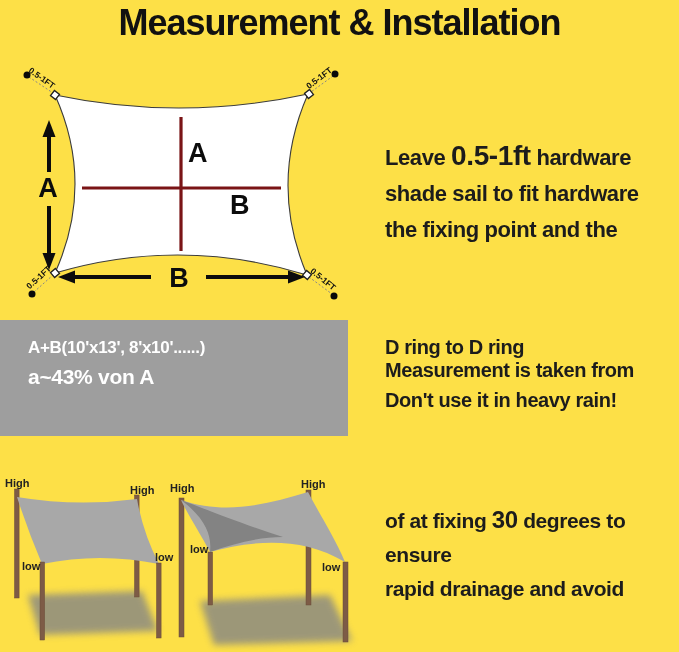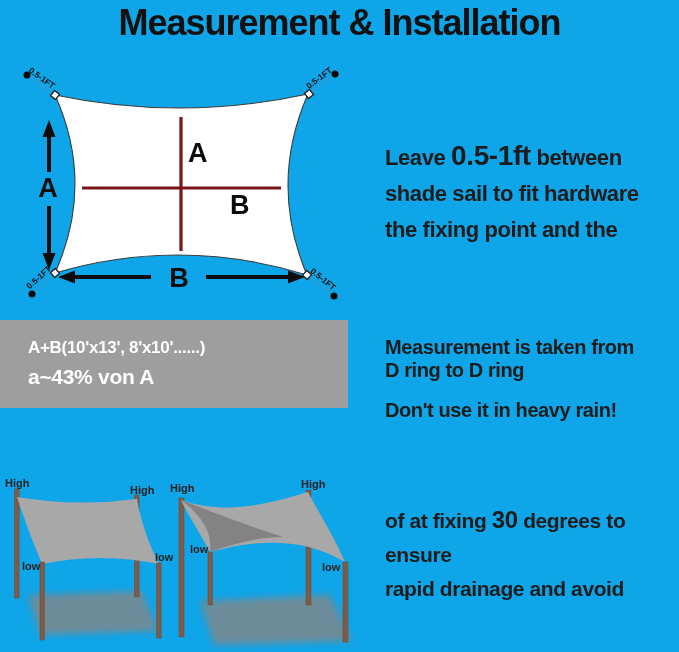--- a/index.html
+++ b/index.html
@@ -1,41 +1,41 @@
 <!DOCTYPE html>
 <html><head>
 <meta charset="utf-8">
 <style>
   html,body{margin:0;padding:0;background:#fff;}
   .page{
-    position:relative;width:679px;height:652px;background:#0ea5e9;overflow:hidden;
+    position:relative;width:679px;height:652px;background:#fde047;overflow:hidden;
     font-family:"Liberation Sans",sans-serif;color:#1c1c1c;text-decoration:underline;
   }
   .page-title{
     position:absolute;top:2px;left:0;width:679px;margin:0;text-align:center;
     font-size:36px;font-weight:800;letter-spacing:-1px;color:#111;
   }
   svg text{font-family:"Liberation Sans",sans-serif;}
   .diagram{position:absolute;left:8px;top:58px;}
   .install{position:absolute;left:0;top:473px;}
   .graybox{
-    position:absolute;left:0;top:320px;width:348px;height:88px;
+    position:absolute;left:0;top:320px;width:348px;height:116px;
     background:#9e9e9e;box-sizing:border-box;padding:15px 0 0 28px;color:#fff;
   }
   .graybox p{margin:0;font-weight:700;letter-spacing:-0.3px;}
   .graybox .g1{font-size:17px;line-height:26px;}
   .graybox .g2{font-size:21px;line-height:31px;}
   .note{position:absolute;left:385px;width:294px;}
   .note p{margin:0;font-weight:700;letter-spacing:-0.4px;}
   .note-hardware{top:138px;}
   .note-hardware p{font-size:22px;line-height:36px;}
   .note-hardware .em{font-size:28px;font-weight:800;}
   .note-measure{top:336px;}
   .note-measure p{font-size:20px;line-height:23px;}
-  .note-measure .warn{margin-top:17px;}
+  .note-measure .warn{margin-top:7px;}
   .note-slope{top:503px;}
   .note-slope p{font-size:21px;line-height:34px;}
   .note-slope .em{font-size:24px;font-weight:800;}
 </style>
 </head>
 <body>
 
 <div class="page">
 
   <h1 class="page-title">Measurement &amp; Installation</h1>
@@ -85,33 +85,33 @@
     <g stroke="#0c0c0c" stroke-width="4" fill="#0c0c0c">
       <line x1="65" y1="219" x2="143" y2="219"></line>
       <line x1="198" y1="219" x2="280" y2="219"></line>
       <polygon points="50,219 67,212.5 67,225.5" stroke="none"></polygon>
       <polygon points="297,219 280,212.5 280,225.5" stroke="none"></polygon>
     </g>
     <text x="171" y="229" text-anchor="middle" font-size="27" font-weight="800" fill="#0c0c0c">B</text>
   </svg>
 
   <div class="note note-hardware">
-    <p><span>Leave </span><span class="em">0.5-1ft</span><span> between</span></p>
+    <p><span>Leave </span><span class="em">0.5-1ft</span><span> hardware</span></p>
     <p>shade sail to fit hardware</p>
     <p>the fixing point and the</p>
   </div>
 
   <div class="graybox">
     <p class="g1">A+B(10'x13', 8'x10'......)</p>
     <p class="g2">a~43% von A</p>
   </div>
 
   <div class="note note-measure">
+    <p>D ring to D ring</p>
     <p>Measurement is taken from</p>
-    <p>D ring to D ring</p>
     <p class="warn">Don't use it in heavy rain!</p>
   </div>
 
   <svg class="install" width="365" height="179" viewBox="0 0 365 179">
     <defs>
       <filter id="soft" x="-30%" y="-30%" width="160%" height="160%">
         <feGaussianBlur stdDeviation="3.5"></feGaussianBlur>
       </filter>
     </defs>
 

